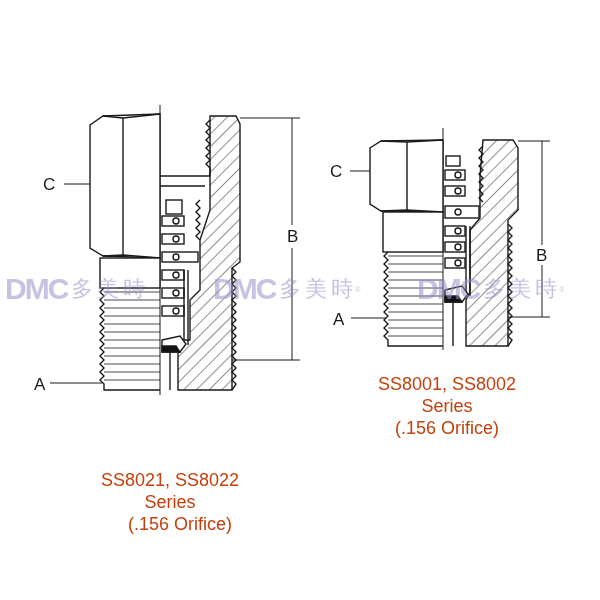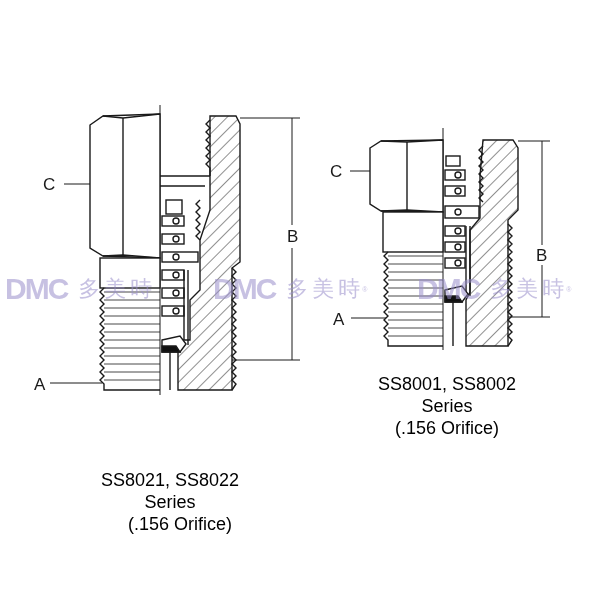--- a/index.html
+++ b/index.html
@@ -1,23 +1,23 @@
 <!DOCTYPE html>
 <html><head>
 <meta charset="utf-8">
 <style>
   html, body { margin:0; padding:0; background:#ffffff; }
   body { width:600px; height:600px; position:relative; overflow:hidden; font-family:"Liberation Sans", sans-serif; }
   .canvas { position:absolute; left:0; top:0; width:600px; height:600px; }
   .lbl { position:absolute; font-family:"Liberation Sans", sans-serif; color:#1a1a1a; font-size:17px; line-height:1; }
-  .caption { position:absolute; font-family:"Liberation Sans", sans-serif; color:#000000; font-size:18px; line-height:22px; text-align:center; }
+  .caption { position:absolute; font-family:"Liberation Sans", sans-serif; color:#c2410c; font-size:18px; line-height:22px; text-align:center; }
   .caption div { white-space:nowrap; }
   .wm { position:absolute; display:flex; align-items:center; opacity:0.55; pointer-events:none;justify-content:space-between; }
   .wm-logo { font-family:"Liberation Sans", sans-serif; font-weight:900; font-size:30px; color:#9a8fcc; letter-spacing:-2px; }
-  .wm-cn { font-family:"DejaVu Serif", serif; font-size:22px; color:#9a8fcc; margin-left:11px; letter-spacing:4px; }
+  .wm-cn { font-family:"DejaVu Serif", serif; font-size:22px; color:#9a8fcc; margin-left:4px; letter-spacing:4px; }
   .wm-reg { font-size:7px; color:#9a8fcc; vertical-align:top; margin-left:-2px; }
 </style>
 </head>
 <body>
 
 <svg class="canvas" viewBox="0 0 600 600" xmlns="http://www.w3.org/2000/svg">
   <defs>
     <pattern id="hatch" patternUnits="userSpaceOnUse" width="9" height="9" patternTransform="rotate(45)">
       <line x1="0" y1="0" x2="0" y2="9" stroke="#222" stroke-width="1"></line>
     </pattern>

